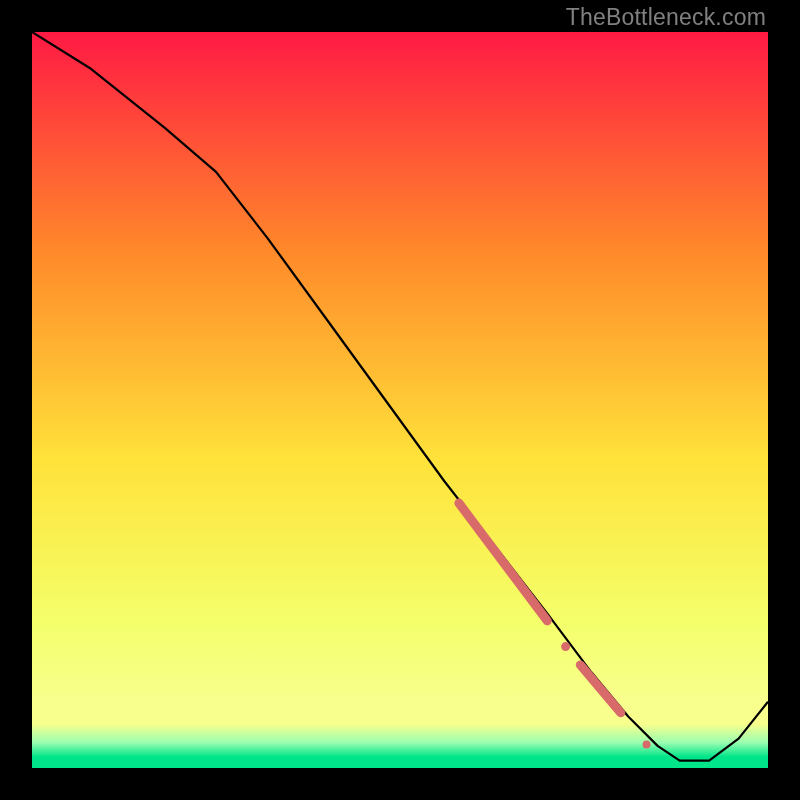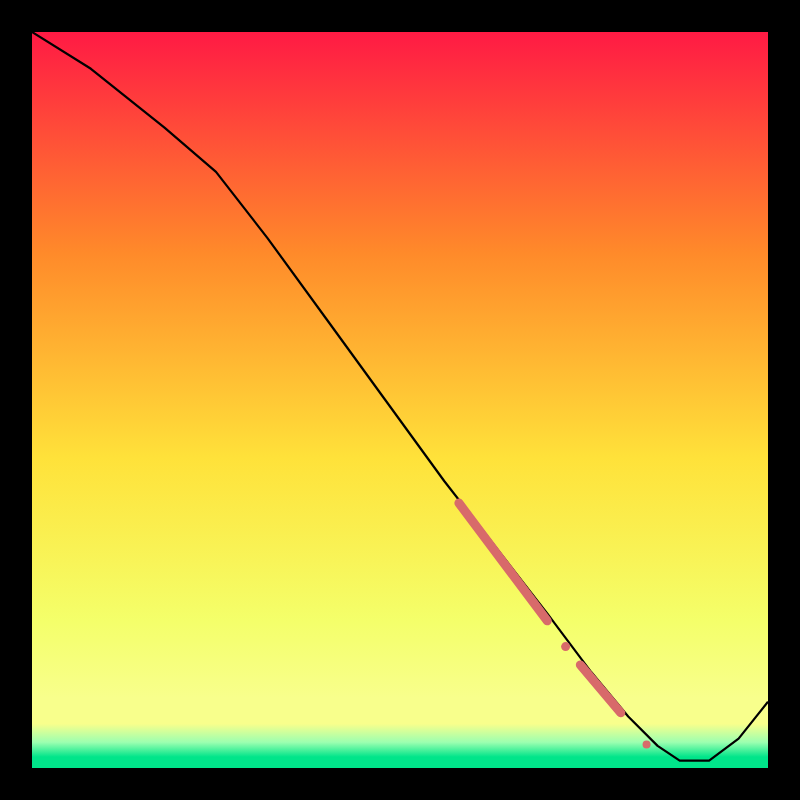--- a/index.html
+++ b/index.html
@@ -32,13 +32,14 @@
     <svg id="curve-svg" viewBox="0 0 736 736" preserveAspectRatio="none">
       <path id="curve-path" fill="none" stroke-width="2.2" stroke-linejoin="round" d="M0.0 0.0 L58.9 36.8 L132.5 95.7 L184.0 139.8 L235.5 206.1 L294.4 287.0 L353.3 368.0 L412.2 449.0 L463.7 515.2 L515.2 581.4 L559.4 640.3 L596.2 684.5 L625.6 713.9 L647.7 728.6 L677.1 728.6 L706.6 706.6 L736.0 669.8 " stroke="#000000"></path>
       <g id="markers">
           <line x1="426.88" y1="471.04" x2="515.1999999999999" y2="588.8" stroke="#d86a6a" stroke-width="9" stroke-linecap="round"></line>
           <circle cx="533.6" cy="614.56" r="4.5" fill="#d86a6a"></circle>
           <line x1="548.32" y1="632.96" x2="588.8000000000001" y2="680.8" stroke="#d86a6a" stroke-width="9" stroke-linecap="round"></line>
           <circle cx="614.56" cy="712.448" r="4" fill="#d86a6a"></circle>
         </g>
     </svg>
   </div>
+  <div class="watermark">TheBottleneck.com</div>
 </div>
 
 </body></html>

